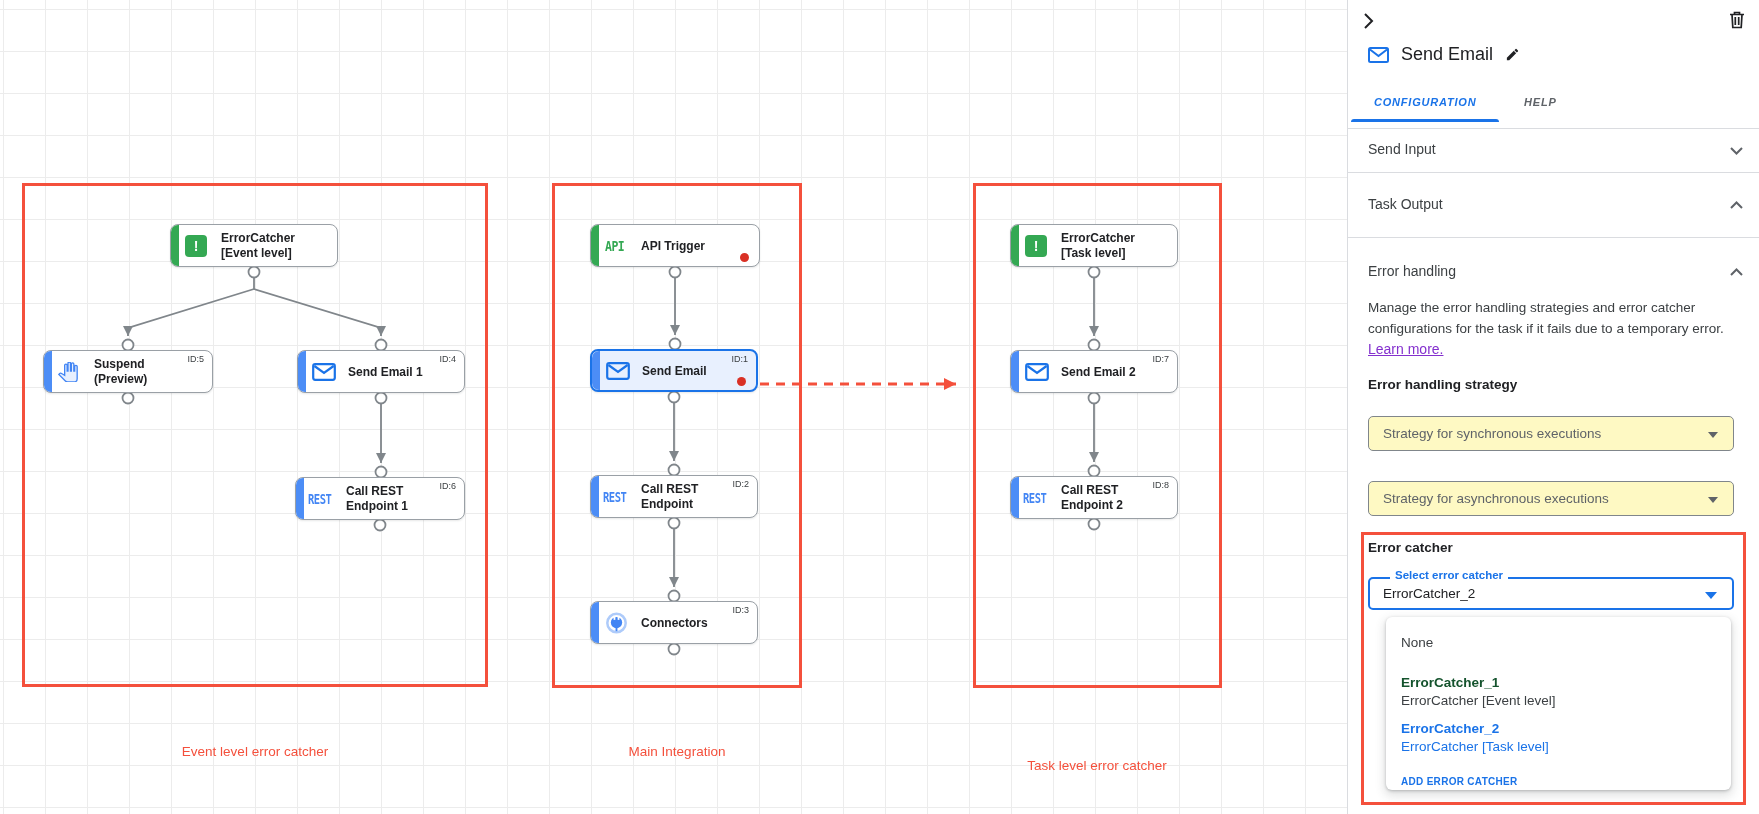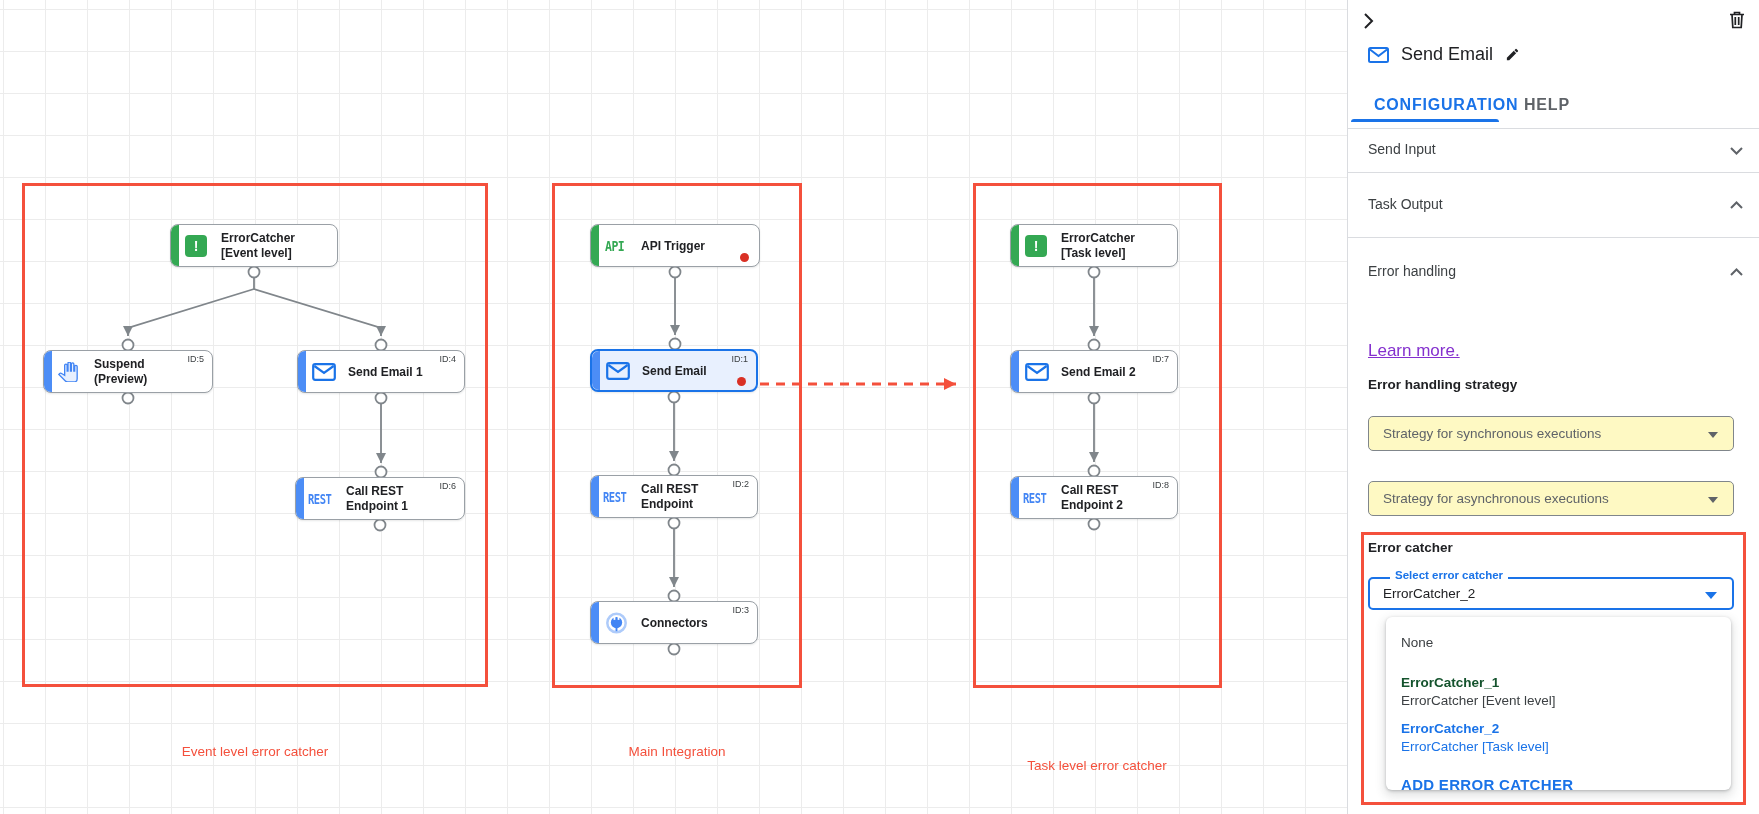--- a/index.html
+++ b/index.html
@@ -36,31 +36,31 @@
     color:#34a853;transform:scaleY(1.3);letter-spacing:-0.5px;margin-left:2px;}
 
   
   .panel{position:absolute;left:1347px;top:0;width:412px;height:814px;background:#fff;
     border-left:1px solid #dadce0;box-sizing:border-box;z-index:6;}
   .icon-btn{position:absolute;cursor:pointer;background:none;border:none;padding:0;}
   .collapse-btn{left:12px;top:12px;}
   .trash-btn{left:381px;top:11px;}
   .title-row{position:absolute;left:20px;top:44px;display:flex;align-items:center;gap:12px;}
   .ptitle{font-size:18px;font-weight:500;color:#202124;}
-  .tab{position:absolute;top:96px;font-size:16px;font-weight:700;letter-spacing:.8px;cursor:pointer;}
+  .tab{position:absolute;top:96px;font-size:11px;font-weight:700;letter-spacing:.8px;cursor:pointer;font-style:italic;}
   .tab-config{left:26px;color:#1a73e8;}
   .tab-help{left:176px;color:#5f6368;}
   .tab-underline{position:absolute;left:3px;top:119px;width:148px;height:3px;background:#1a73e8;
     border-radius:3px 3px 0 0;}
   .divider{position:absolute;left:0;right:0;height:1px;background:#dadce0;}
   .acc-label{position:absolute;left:20px;font-size:14px;font-weight:500;color:#3c4043;}
   .acc-chev{position:absolute;right:16px;}
   .para{position:absolute;left:20px;top:297px;width:370px;font-size:13.5px;line-height:21px;
     color:#3c4043;}
-  .learnmore{position:absolute;left:20px;top:341px;font-size:17px;color:#8430ce;
+  .learnmore{position:absolute;left:20px;top:341px;font-size:14px;color:#8430ce;
     text-decoration:underline;cursor:pointer;}
   .bold-label{position:absolute;left:20px;font-size:13.5px;font-weight:700;color:#202124;}
   .dd{position:absolute;left:20px;width:366px;height:35px;border:1px solid #80868b;
     border-radius:5px;box-sizing:border-box;display:flex;align-items:center;background:#fef9c3;
     cursor:pointer;}
   .dd-text{margin-left:14px;font-size:13.5px;color:#5f6368;}
   .caret{position:absolute;right:15px;top:50%;margin-top:-2px;width:0;height:0;
     border-left:5px solid transparent;border-right:5px solid transparent;
     border-top:6px solid #5f6368;}
   .caret.blue{border-top-color:#1a73e8;border-left-width:6px;border-right-width:6px;
@@ -75,21 +75,21 @@
   .sel-value{margin-left:13px;font-size:13.5px;color:#202124;}
   .menu{position:absolute;left:38px;top:617px;width:345px;height:173px;background:#fff;
     border-radius:6px;box-shadow:0 1px 3px rgba(60,64,67,.3),0 4px 10px 2px rgba(60,64,67,.15);
     z-index:8;box-sizing:border-box;padding-top:13px;overflow:hidden;}
   .mi{padding:4px 15px 6px;cursor:pointer;}
   .mi-none{padding:4px 15px 18px;}
   .mi-label{font-size:13.5px;line-height:18px;color:#3c4043;}
   .mi-label.bold{font-weight:700;color:#14532d;}
   .mi-sub{font-size:13.5px;line-height:18px;color:#3c4043;}
   .mi.sel-item .mi-label,.mi.sel-item .mi-sub{color:#1a73e8;}
-  .add-btn{margin:14px 0 0 15px;font-size:15px;font-weight:700;letter-spacing:.3px;
+  .add-btn{margin:14px 0 0 15px;font-size:10px;font-weight:700;letter-spacing:.3px;
     color:#1a73e8;cursor:pointer;display:inline-block;}
 </style>
 </head>
 <body>
 
 <div class="app">
 
   <div class="canvas">
     <svg id="edges" width="1347" height="814">
       <defs>
@@ -293,20 +293,21 @@
     <svg class="acc-chev" style="top:201px" width="13" height="8" viewBox="0 0 13 8">
       <polyline points="1,7 6.5,1.5 12,7" fill="none" stroke="#5f6368" stroke-width="2"></polyline>
     </svg>
     <div class="divider" style="top:237px"></div>
 
     <div class="acc-label" style="top:263px">Error handling</div>
     <svg class="acc-chev" style="top:268px" width="13" height="8" viewBox="0 0 13 8">
       <polyline points="1,7 6.5,1.5 12,7" fill="none" stroke="#5f6368" stroke-width="2"></polyline>
     </svg>
 
+    <div class="para">Manage the error handling strategies and error catcher configurations for the task if it fails due to a temporary error.</div>
     <a class="learnmore">Learn more.</a>
 
     <div class="bold-label" style="top:377px">Error handling strategy</div>
 
     <div class="dd" style="top:416px">
       <span class="dd-text">Strategy for synchronous executions</span>
       <span class="caret"></span>
     </div>
     <div class="dd" style="top:481px">
       <span class="dd-text">Strategy for asynchronous executions</span>

